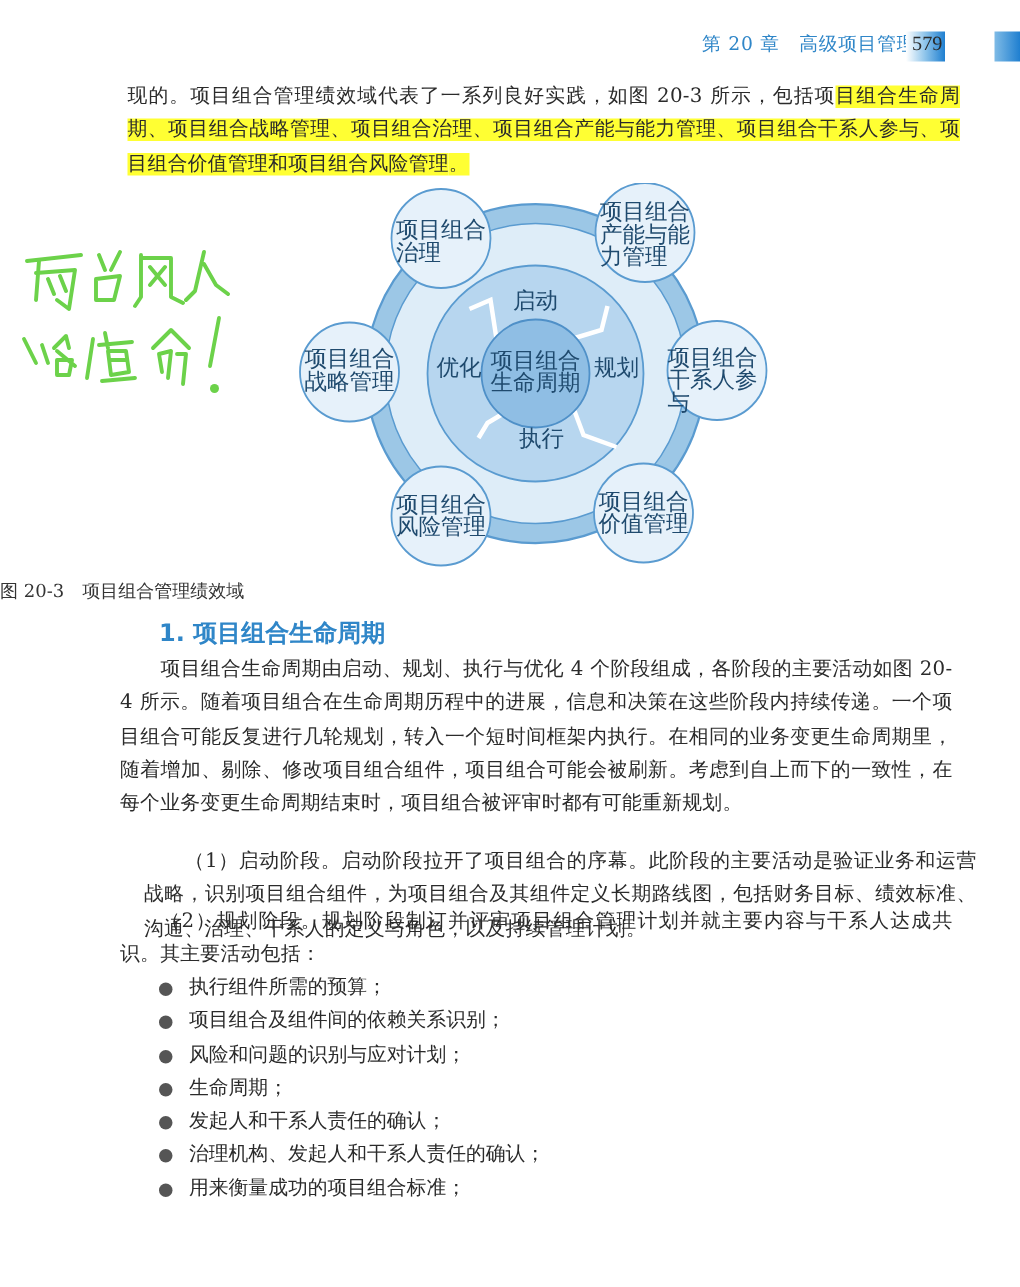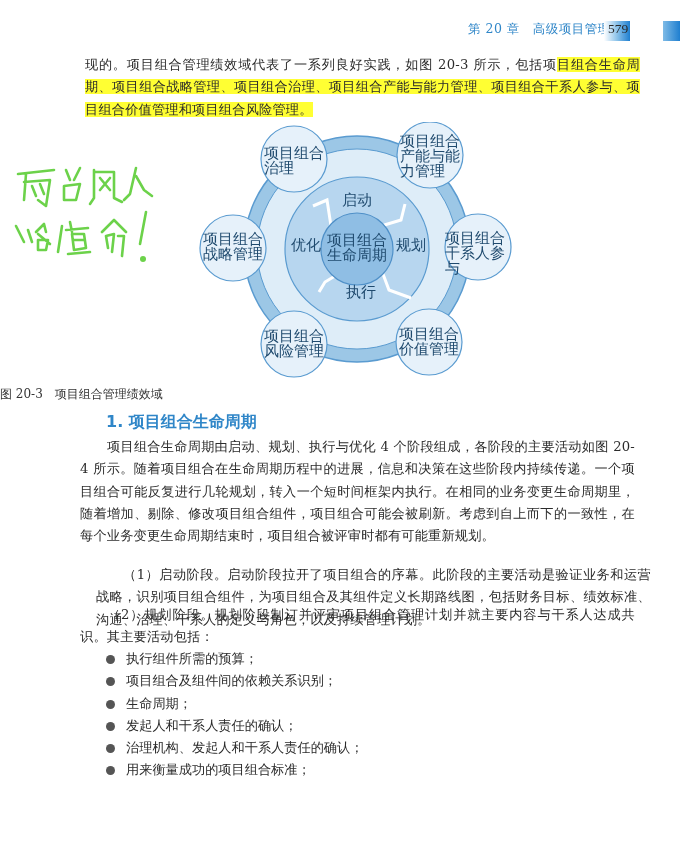--- a/index.html
+++ b/index.html
@@ -124,17 +124,18 @@
 
 <div class="section-title">1. 项目组合生命周期</div>
 
 <p class="para p1" style="margin:0;text-indent:27px;">项目组合生命周期由启动、规划、执行与优化 4 个阶段组成，各阶段的主要活动如图 20-4 所示。随着项目组合在生命周期历程中的进展，信息和决策在这些阶段内持续传递。一个项目组合可能反复进行几轮规划，转入一个短时间框架内执行。在相同的业务变更生命周期里，随着增加、剔除、修改项目组合组件，项目组合可能会被刷新。考虑到自上而下的一致性，在每个业务变更生命周期结束时，项目组合被评审时都有可能重新规划。</p>
 <p class="para p2" style="margin:16px;text-indent:27px;">（1）启动阶段。启动阶段拉开了项目组合的序幕。此阶段的主要活动是验证业务和运营战略，识别项目组合组件，为项目组合及其组件定义长期路线图，包括财务目标、绩效标准、沟通、治理、干系人的定义与角色，以及持续管理计划。</p>
 <p class="para p3" style="margin:0;text-indent:27px;">（2）规划阶段。规划阶段制订并评审项目组合管理计划并就主要内容与干系人达成共识。其主要活动包括：</p>
 
 <ul class="bullets">
   <li>执行组件所需的预算；</li>
   <li>项目组合及组件间的依赖关系识别；</li>
+  <li>风险和问题的识别与应对计划；</li>
   <li>生命周期；</li>
   <li>发起人和干系人责任的确认；</li>
   <li>治理机构、发起人和干系人责任的确认；</li>
   <li>用来衡量成功的项目组合标准；</li>
 </ul>
 
 </body></html>

